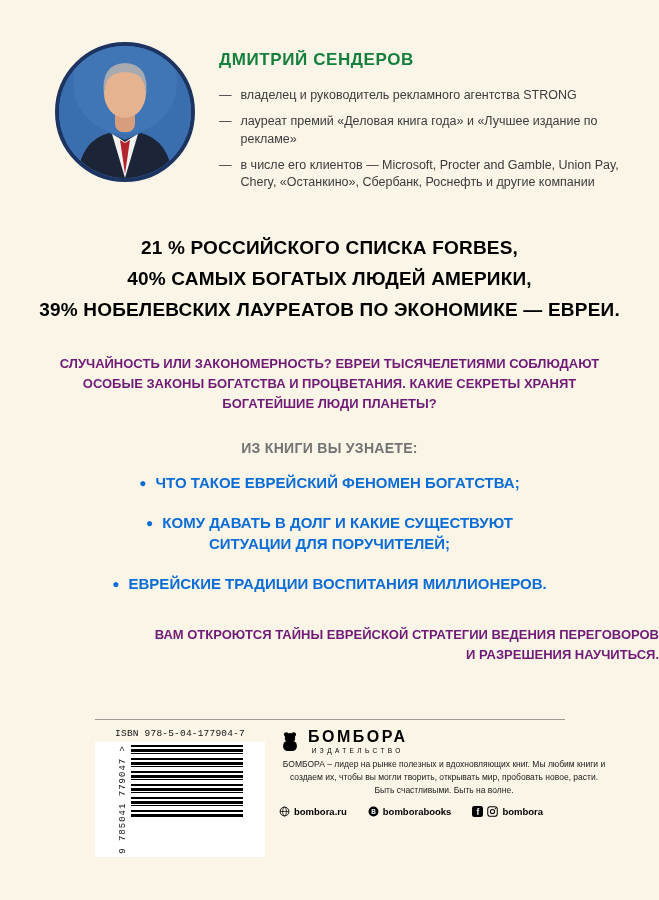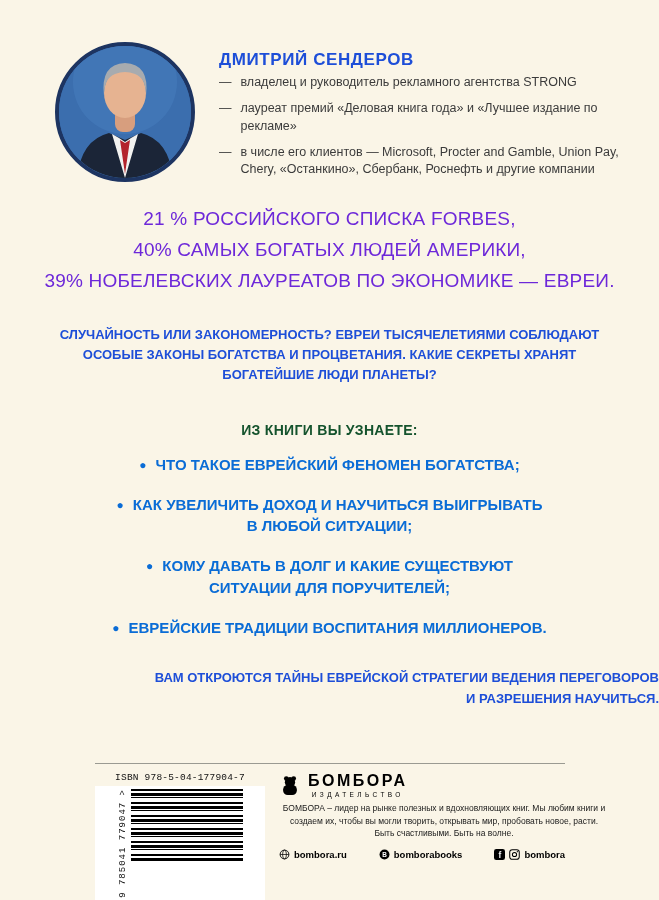--- a/index.html
+++ b/index.html
@@ -15,46 +15,46 @@
   
   .header { display:flex; padding:42px 36px 0 55px; }
   .photo-wrap {
     width:132px; height:132px; border-radius:50%;
     border:4px solid #1D3461; overflow:hidden; flex-shrink:0;
     background:#3B6EAE;
   }
   .photo-wrap svg { display:block; width:100%; height:100%; }
   .author-info { margin-left:24px; padding-top:8px; }
   .author-name {
-    font-size:17px; font-weight:bold; color:#1d4ed8;
-    letter-spacing:0.6px; margin-bottom:4px;
+    font-size:17px; font-weight:bold; color:#15803d;
+    letter-spacing:0.6px; margin-bottom:17px;
   }
   .author-bullet {
     display:flex; font-size:12.5px; color:#3B3B3B;
     line-height:1.38; margin-bottom:9px; max-width:405px;
   }
   .author-bullet .dash { margin-right:9px; flex-shrink:0; }
 
   
   .headline {
-    margin-top:17px; text-align:center;
-    font-size:19px; font-weight:normal; color:#6d28d9; line-height:1.62;
+    margin-top:33px; text-align:center;
+    font-size:19px; font-weight:bold; color:#000000; line-height:1.62;
     letter-spacing:0.2px;
   }
 
   
   .para {
     margin-top:28px; text-align:center;
-    font-size:13px; font-weight:bold; color:#1d4ed8; line-height:1.55;
+    font-size:13px; font-weight:bold; color:#701a75; line-height:1.55;
   }
 
   
   .learn-title {
-    margin-top:37px; text-align:center;
-    font-size:14px; font-weight:bold; color:#14532d; letter-spacing:0.3px;
+    margin-top:26px; text-align:center;
+    font-size:14px; font-weight:bold; color:#737373; letter-spacing:0.3px;
   }
   .blue-list { margin-top:16px; }
   .blue-item {
     text-align:center; font-size:15px; font-weight:bold;
     color:#0A6CD6; line-height:1.45; margin-bottom:18px;
   }
   .blue-item .dot { display:inline-block; margin-right:9px; font-size:12px; vertical-align:1px; }
 
   .outro { margin-top:30px;text-align:right; }
 
@@ -83,21 +83,21 @@
   .publisher { flex:1; display:flex; flex-direction:column; align-items:flex-start; padding-left:14px; }
   .logo-row { display:flex; align-items:center; gap:7px; }
   .logo-text { display:flex; flex-direction:column; align-items:center; }
   .logo-name { font-size:16px; font-weight:bold; color:#000; letter-spacing:2.5px; }
   .logo-sub { font-size:6.5px; color:#000; letter-spacing:3.4px; margin-top:1px; }
   .pub-desc {
     margin-top:4px; font-size:8.5px; color:#1A1A1A;
     line-height:1.5; max-width:330px; text-align:center;
   }
   .social-row {
-    margin-top:9px; display:flex; align-items:center; gap:32px;
+    margin-top:9px; display:flex; align-items:center; gap:21px;
     font-size:9.5px; font-weight:bold; color:#000;
   }
   .social-item { display:flex; align-items:center; gap:4px; }
   .ic { width:11px; height:11px; display:block; }
 </style>
 </head>
 <body>
 
 <div class="page">
 
@@ -143,24 +143,20 @@
     <div>БОГАТЕЙШИЕ ЛЮДИ ПЛАНЕТЫ?</div>
   </div>
 
   <div class="learn-title">ИЗ КНИГИ ВЫ УЗНАЕТЕ:</div>
 
   <div class="blue-list">
     <div class="blue-item">
       <div><span class="dot">●</span><span>ЧТО ТАКОЕ ЕВРЕЙСКИЙ ФЕНОМЕН БОГАТСТВА;</span></div>
     </div>
     <div class="blue-item">
-      <div><span class="dot">●</span><span>КАК УВЕЛИЧИТЬ ДОХОД И НАУЧИТЬСЯ ВЫИГРЫВАТЬ</span></div>
-      <div>В ЛЮБОЙ СИТУАЦИИ;</div>
-    </div>
-    <div class="blue-item">
       <div><span class="dot">●</span><span>КОМУ ДАВАТЬ В ДОЛГ И КАКИЕ СУЩЕСТВУЮТ</span></div>
       <div>СИТУАЦИИ ДЛЯ ПОРУЧИТЕЛЕЙ;</div>
     </div>
     <div class="blue-item">
       <div><span class="dot">●</span><span>ЕВРЕЙСКИЕ ТРАДИЦИИ ВОСПИТАНИЯ МИЛЛИОНЕРОВ.</span></div>
     </div>
   </div>
 
   <div class="para outro">
     <div>ВАМ ОТКРОЮТСЯ ТАЙНЫ ЕВРЕЙСКОЙ СТРАТЕГИИ ВЕДЕНИЯ ПЕРЕГОВОРОВ</div>

